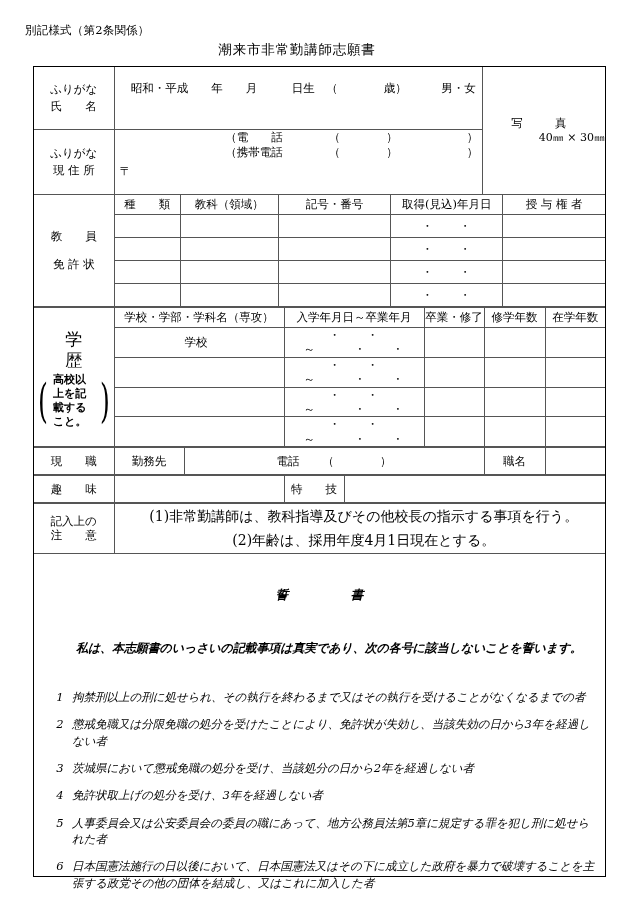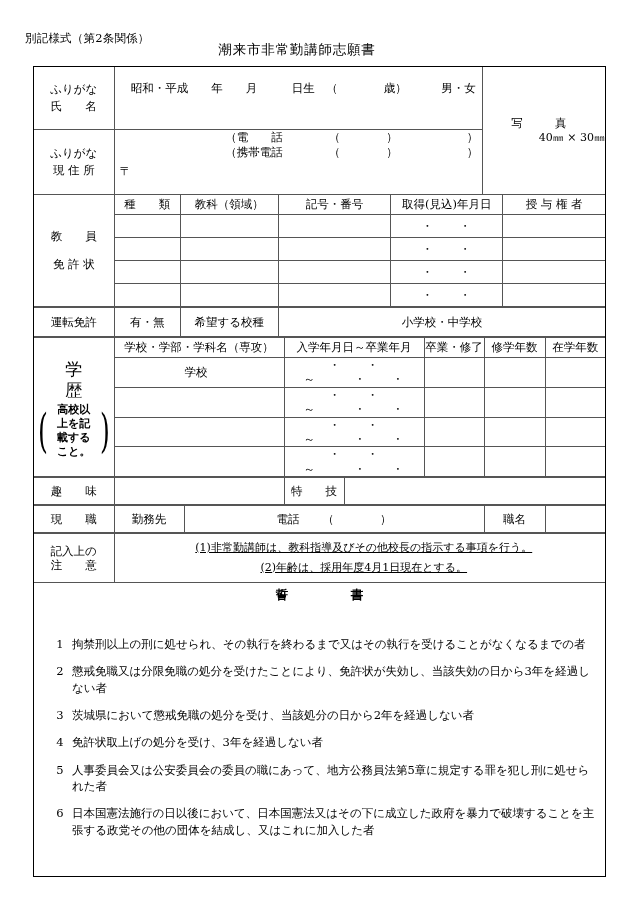--- a/index.html
+++ b/index.html
@@ -20,21 +20,21 @@
     position: relative;
     width: 630px;
     height: 903px;
     box-sizing: border-box;
   }
 
   
   .form-code {
     position: absolute;
     left: 25px;
-    top: 31px;
+    top: 23px;
     font-size: 11.5px;
     letter-spacing: 0.2px;
     white-space: nowrap;
   }
   .doc-title {
     position: absolute;
     left: 0;
     top: 41px;
     width: 576px;
     text-align: center;
@@ -128,36 +128,37 @@
     font-weight: bold;
     line-height: 1.28;
   }
   .bracket-note .par {
     font-size: 46px;
     font-weight: normal;
     line-height: 0;
     transform: scaleX(0.55);
     font-family: "DejaVu Serif", serif;
   }
-  .bracket-note .txt { text-align: center; padding: 0 1px; }
+  .bracket-note .txt { text-align: left; padding: 0 1px; }
 
   .dots { letter-spacing: 0.1em; }
 
   
-  .notes-cell { text-align: left; padding: 3px 0 3px 8px !important; font-size: 11px; text-decoration: underline; }
+  .notes-cell { text-align: left; padding: 3px 0 3px 8px !important; font-size: 14px; }
   .notes-cell p { margin: 0 0 5px 0; line-height: 1.35; }
   .notes-cell p:last-child { margin-bottom: 0; }
 
   
   #oath {
     position: absolute;
     left: 0;
     right: 0;
     top: 492px;
     bottom: 0;
+    font-style: italic;
   }
   .oath-title {
     text-align: center;
     font-size: 12.5px;
     font-weight: bold;
     letter-spacing: 1.0em;
     padding-left: 1.0em;
     margin-top: 28px;
   }
   .oath-intro {
@@ -281,36 +282,20 @@
       <tr>
         <td style="height:22px"></td>
         <td></td>
         <td></td>
         <td class="dots">・　　・</td>
         <td class="noright"></td>
       </tr>
     </tbody>
       </table>
 
-    <table class="grid">
-      <colgroup>
-        <col style="width:80px">
-          <col style="width:66px">
-          <col style="width:98px">
-          <col style="width:326px">
-      </colgroup>
-      <tbody>
-          <tr class="thick-b">
-        <td class="noleft" style="height:28px">運転免許</td>
-        <td>有・無</td>
-        <td>希望する校種</td>
-        <td class="noright">小学校・中学校</td>
-      </tr>
-    </tbody>
-      </table>
 
     <table class="grid">
       <colgroup>
         <col style="width:80px">
           <col style="width:170px">
           <col style="width:140px">
         <col style="width:60px">
           <col style="width:61px">
           <col style="width:60px">
       </colgroup>
@@ -359,74 +344,75 @@
         <td></td>
         <td></td>
         <td class="noright"></td>
       </tr>
     </tbody>
       </table>
 
     <table class="grid">
       <colgroup>
         <col style="width:80px">
-          <col style="width:170px">
-          <col style="width:60px">
-          <col style="width:261px">
-      </colgroup>
-      <tbody>
-          <tr class="thick-b">
-        <td class="noleft" style="height:26px">趣　　味</td>
-        <td></td>
-        <td>特　　技</td>
-        <td class="noright"></td>
-      </tr>
-    </tbody>
-      </table>
-
-    <table class="grid">
-      <colgroup>
-        <col style="width:80px">
           <col style="width:70px">
           <col style="width:300px">
         <col style="width:61px">
           <col style="width:60px">
       </colgroup>
       <tbody>
           <tr>
         <td class="noleft" style="height:26px">現　　職</td>
         <td>勤務先</td>
         <td>電話　　（　　　　）</td>
         <td>職名</td>
         <td class="noright"></td>
       </tr>
     </tbody>
       </table>
 
     <table class="grid">
       <colgroup>
         <col style="width:80px">
+          <col style="width:170px">
+          <col style="width:60px">
+          <col style="width:261px">
+      </colgroup>
+      <tbody>
+          <tr class="thick-b">
+        <td class="noleft" style="height:26px">趣　　味</td>
+        <td></td>
+        <td>特　　技</td>
+        <td class="noright"></td>
+      </tr>
+    </tbody>
+      </table>
+
+    <table class="grid">
+      <colgroup>
+        <col style="width:80px">
           <col style="width:491px">
       </colgroup>
       <tbody>
           <tr class="thick-b">
         <td class="noleft" style="height:48px">
           <div>記入上の</div>
           <div>注　　意</div>
         </td>
         <td class="noright notes-cell">
           <p>(1)非常勤講師は、教科指導及びその他校長の指示する事項を行う。</p>
           <p>(2)年齢は、採用年度4月1日現在とする。</p>
         </td>
       </tr>
     </tbody>
       </table>
 
     <div id="oath">
       <div class="oath-title">誓　　書</div>
+      <div class="oath-intro">私は、本志願書のいっさいの記載事項は真実であり、次の各号に該当しないことを誓います。</div>
 
       <div class="oath-list">
         <div class="oath-item">
           <div class="oath-num">1</div>
           <div class="oath-text">拘禁刑以上の刑に処せられ、その執行を終わるまで又はその執行を受けることがなくなるまでの者</div>
         </div>
         <div class="oath-item">
           <div class="oath-num">2</div>
           <div class="oath-text">懲戒免職又は分限免職の処分を受けたことにより、免許状が失効し、当該失効の日から3年を経過しない者</div>
         </div>

